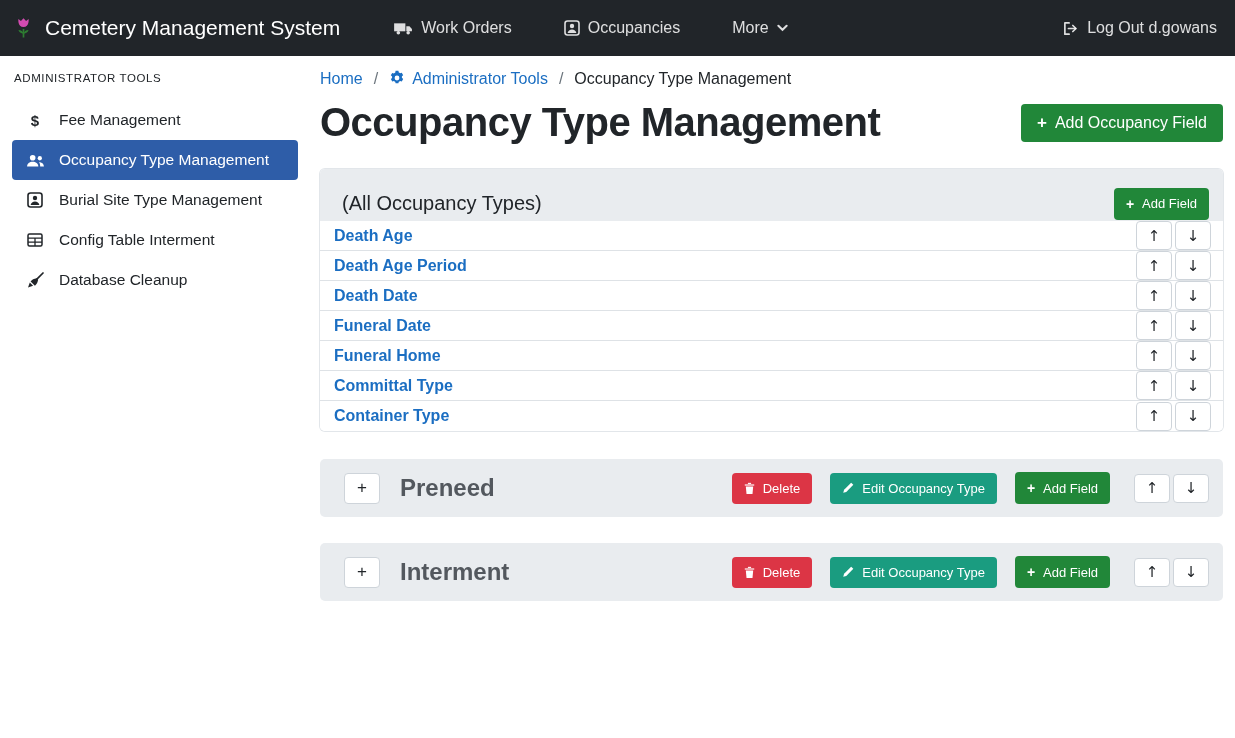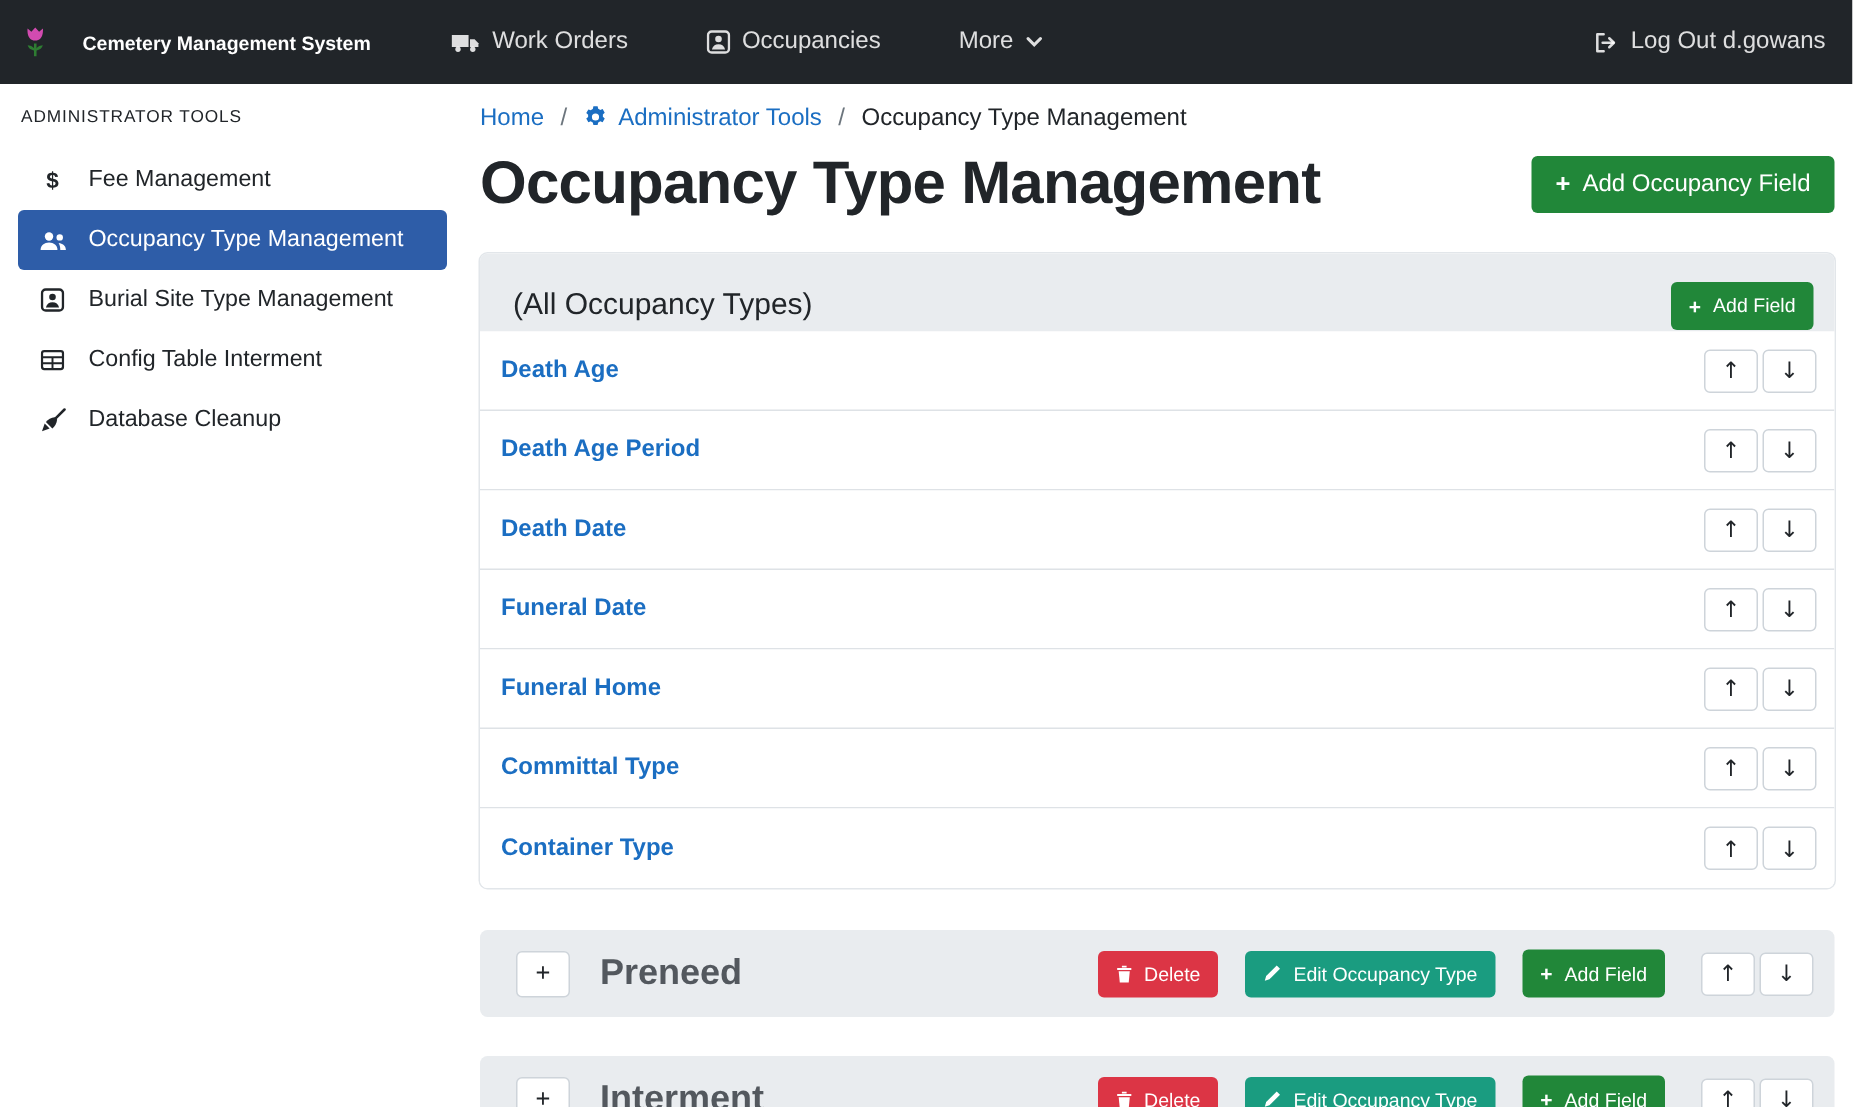--- a/index.html
+++ b/index.html
@@ -2,21 +2,21 @@
 <html><head>
 <meta charset="utf-8">
 <style>
   * { margin:0; padding:0; box-sizing:border-box; }
   html,body { width:1235px; height:738px; overflow:hidden; }
   body { font-family:"Liberation Sans","DejaVu Sans",sans-serif; background:#fff; color:#212529; }
   button { font-family:inherit; }
 
   
   .navbar { height:56px; background:#212529; display:flex; align-items:center; padding:0 18px 0 14px; color:rgba(255,255,255,.85); }
-  .brand { display:flex; align-items:center; gap:22px; color:#fff; font-weight:bold; font-size:13px; cursor:pointer; white-space:nowrap; }
+  .brand { display:flex; align-items:center; gap:12px; color:#fff; font-weight:normal; font-size:21px; cursor:pointer; white-space:nowrap; }
   .nav-items { display:flex; align-items:center; gap:32px; margin-left:34px; }
   .nav-item { display:flex; align-items:center; gap:8px; font-size:16px; color:rgba(255,255,255,.85); cursor:pointer; white-space:nowrap;padding-left:20px; }
   .nav-spacer { flex:1; }
   .nav-icon { display:flex; align-items:center; }
 
   
   .layout { display:flex; height:682px; }
   .sidebar { width:308px; flex-shrink:0; padding:14px 10px 0 12px; }
   .sidebar-heading { font-size:11.5px; letter-spacing:.6px; color:#212529; padding:2px 0 16px 2px; }
   .side-item { display:flex; align-items:center; gap:13px; height:40px; padding:0 12px; font-size:15.5px; border-radius:4px; cursor:pointer; color:#212529; }
@@ -46,21 +46,21 @@
   .btn-lg .plus { font-size:17px; }
   .btn-sm .plus { font-size:14px; }
 
   .arrow-group { display:flex; gap:3px; }
   .btn-arrow { width:36px; height:29px; background:#fff; border:1px solid #ced4da; border-radius:4px; font-size:15px; color:#212529; cursor:pointer; display:flex; align-items:center; justify-content:center; font-family:"DejaVu Sans",sans-serif; }
 
   
   .card { border-radius:5px; overflow:hidden; box-shadow:0 0 0 1px #e2e6ea; margin-bottom:28px; background:#fff; }
   .card-header { background:#e9ecef; height:52px; display:flex; align-items:center; justify-content:space-between; padding:17px 14px 0 22px; }
   .card-title { font-size:20px; color:#212529; }
-  .field-row { display:flex; align-items:center; justify-content:space-between; height:53px; padding:0 12px 0 14px; border-bottom:1px solid #dee2e6; background:#fff; }
+  .field-row { display:flex; align-items:center; justify-content:space-between; height:30px; padding:0 12px 0 14px; border-bottom:1px solid #dee2e6; background:#fff; }
   .field-row:last-child { border-bottom:none; }
   .field-link { color:#1b6ec2; font-weight:700; font-size:16px; cursor:pointer; }
 
   
   .type-section { background:#e9ecef; border-radius:5px; height:58px; display:flex; align-items:center; padding:0 14px; margin-bottom:26px; }
   .btn-expand { width:36px; height:31px; margin-left:10px; background:#fff; border:1px solid #ced4da; border-radius:4px; font-size:17px; color:#212529; cursor:pointer; }
   .section-title { font-size:24px; color:#53585e; font-weight:600; margin-left:20px; }
   .section-buttons { margin-left:auto; display:flex; align-items:center; gap:18px; }
   .section-buttons .arrow-group { margin-left:6px; }
 

